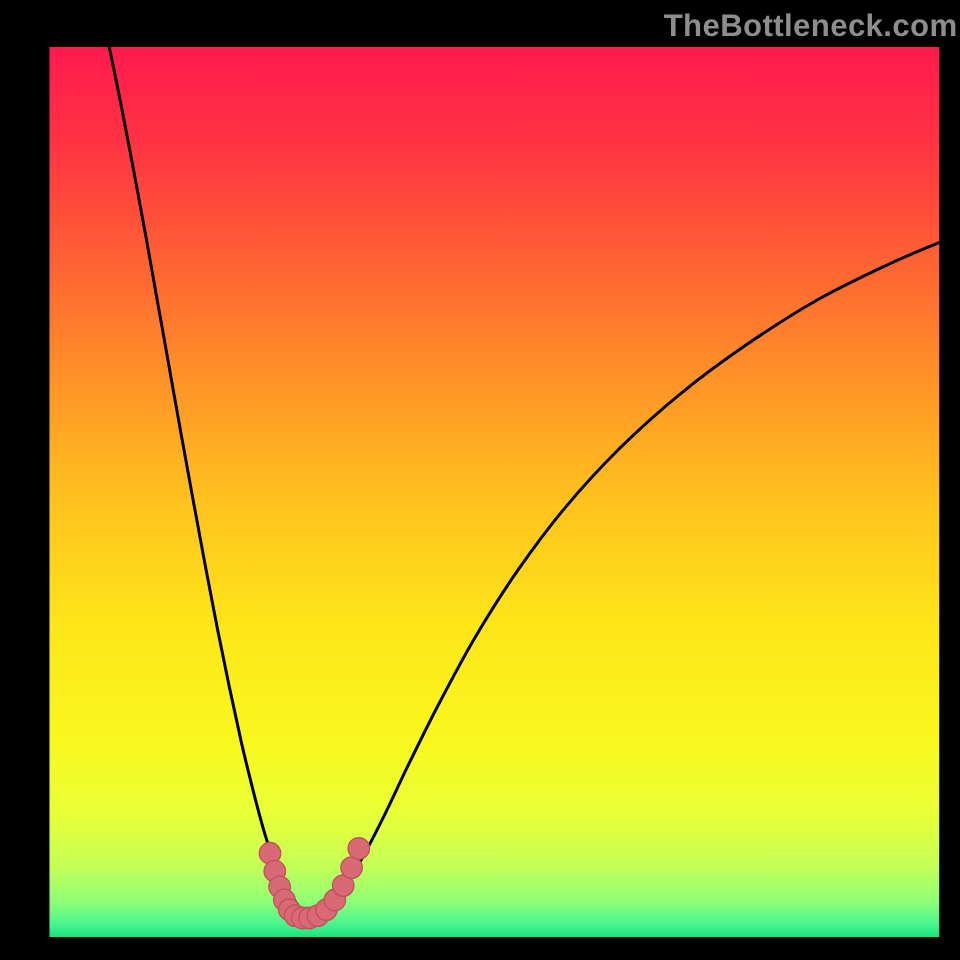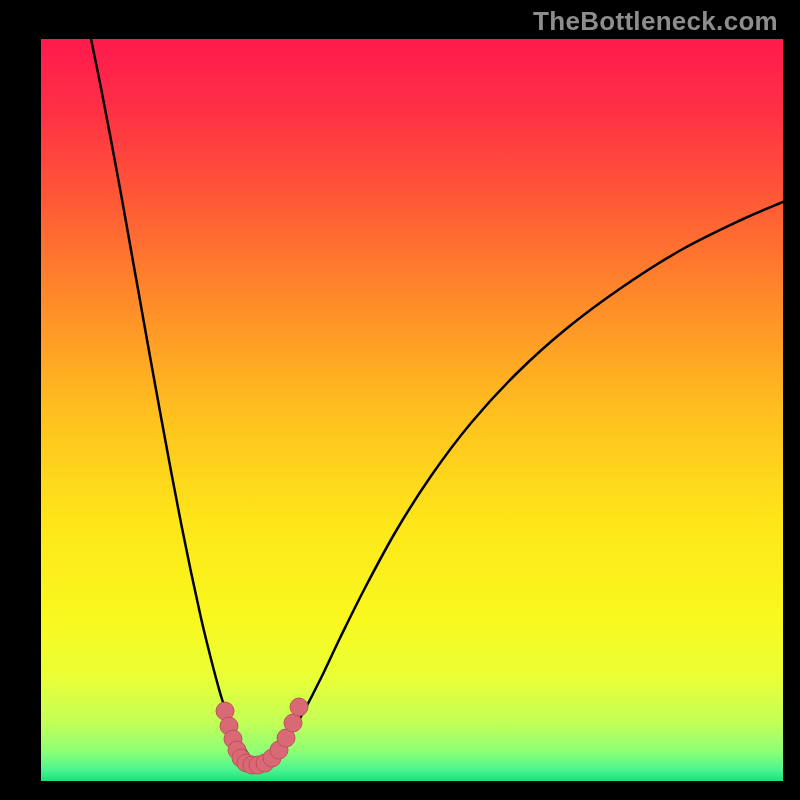--- a/index.html
+++ b/index.html
@@ -23,21 +23,21 @@
     left: 41px;
     top: 39px;
     width: 742px;
     height: 742px;
     overflow: hidden;
   }
   .plot svg { display: block; }
   .watermark {
     position: absolute;
     top: 6px;
-    right: 22px;
+    right: 2px;
     font-family: Arial, Helvetica, sans-serif;
     font-size: 26px;
     font-weight: 600;
     color: #8d8d8d;
     letter-spacing: 0.3px;
   }
 </style>
 </head>
 <body>
 

